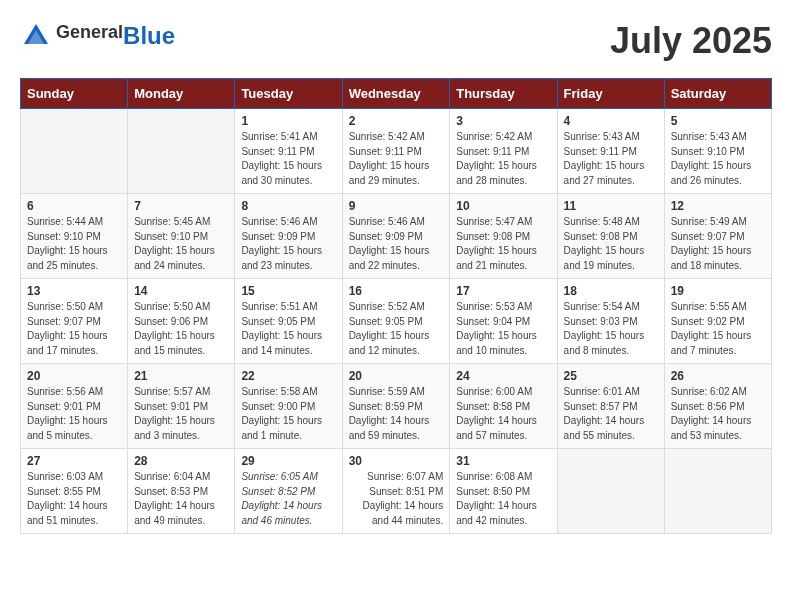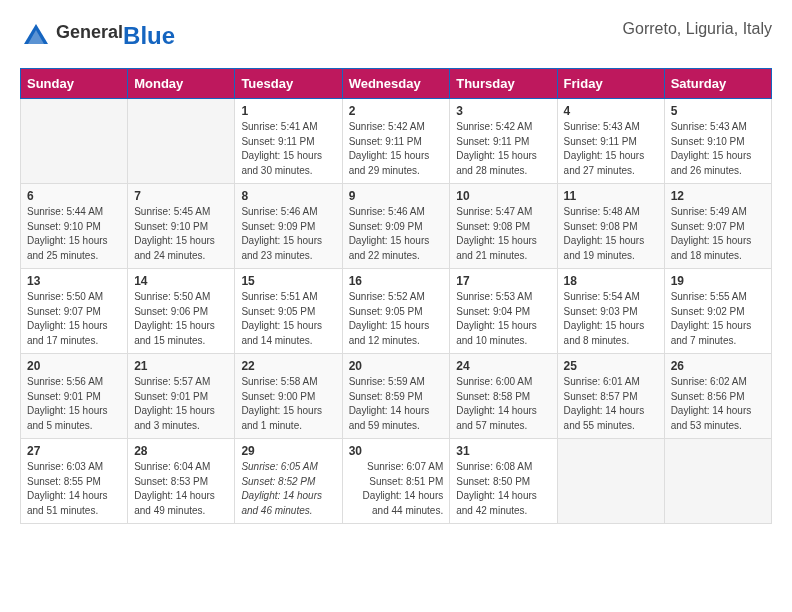--- a/index.html
+++ b/index.html
@@ -51,21 +51,21 @@
     .location {
       font-size: 16px;
       color: #555;
     }
     .calendar {
       width: 100%;
       border-collapse: collapse;
       border: 1px solid #ccc;
     }
     .calendar th {
-      background: #be185d;
+      background: #7f1d1d;
       color: #fff;
       font-size: 13px;
       font-weight: bold;
       padding: 7px 6px;
       text-align: left;
       border: 1px solid #1565c0;
     }
     .calendar td {
       vertical-align: top;
       padding: 5px 6px;
@@ -102,21 +102,21 @@
     <svg class="logo-icon" viewBox="0 0 32 32">
       <polygon points="16,4 28,24 4,24" fill="#1565c0"></polygon>
       <polygon points="16,10 24,24 8,24" fill="#fff" opacity="0.3"></polygon>
     </svg>
     <div class="logo-text">
       <span class="logo-general">General</span>
       <span class="logo-blue">Blue</span>
     </div>
   </div>
   <div class="title-block">
-    <div class="location">Gorreto, Liguria, Italy</div>
+    <div class="month-title">July 2025</div>
   </div>
 </div>
 
 <table class="calendar">
   <thead>
     <tr>
     <th>Sunday</th>
         <th>Monday</th>
         <th>Tuesday</th>
         <th>Wednesday</th>

